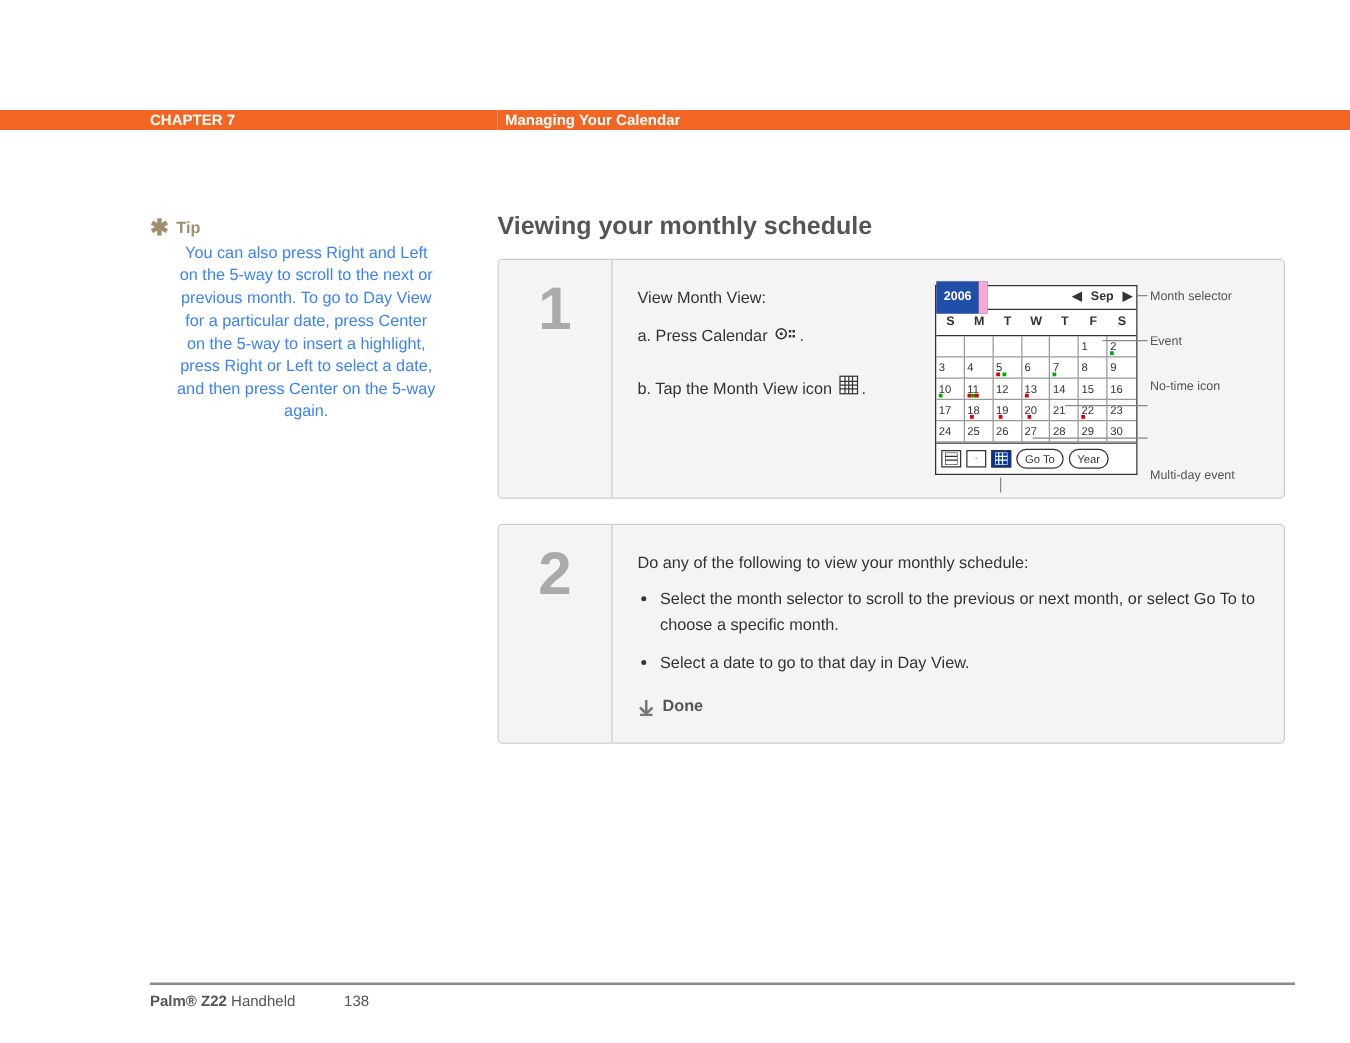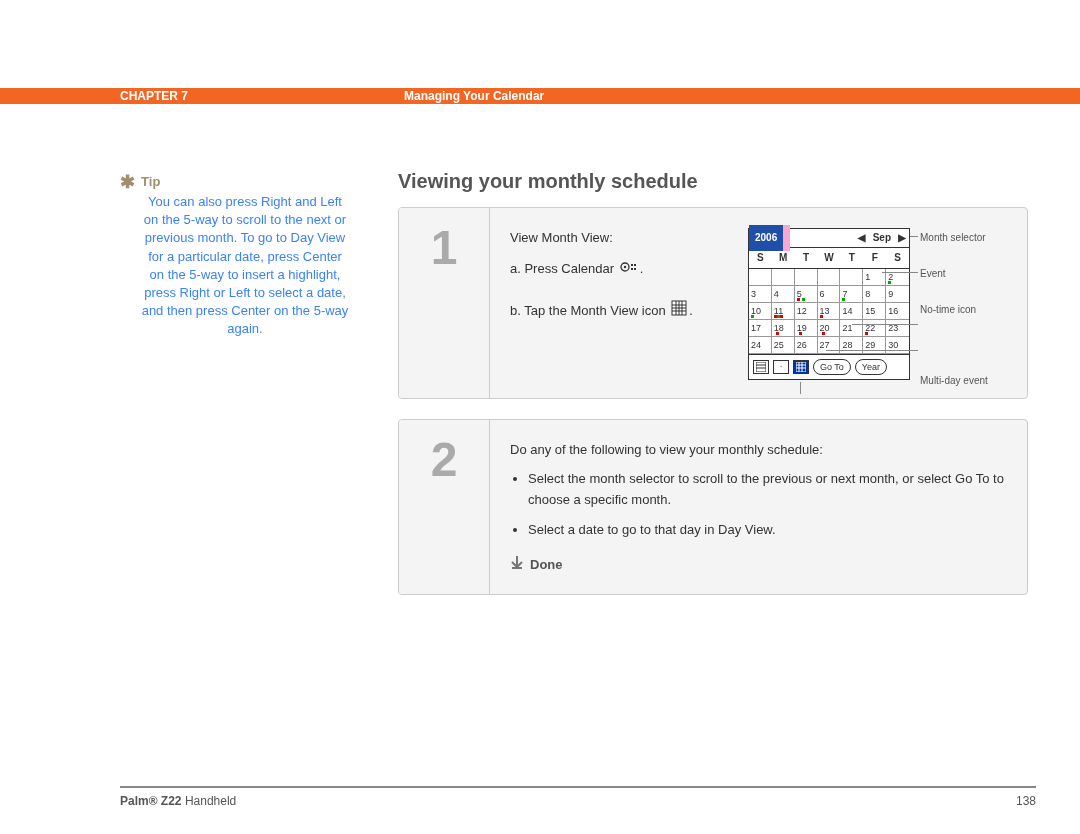--- a/index.html
+++ b/index.html
@@ -35,23 +35,23 @@
 .cal-cell:nth-child(7n){border-right:none;}
 .cal-cell .dot{position:absolute;bottom:1px;width:3px;height:3px;}
 .cal-cell .dot.red{background:#d00;}
 .cal-cell .dot.green{background:#0a0;}
 .cal-footer{display:flex;align-items:center;gap:4px;padding:4px;border-top:1px solid #333;}
 .view-btn{width:16px;height:14px;background:#fff;border:1px solid #333;display:flex;align-items:center;justify-content:center;font-size:8px;line-height:1;box-sizing:border-box;}
 .view-btn.sel{background:#0033aa;color:#fff;}
 .pill-btn{border:1px solid #333;border-radius:8px;padding:0 6px;font-size:9px;line-height:14px;height:14px;background:#fff;cursor:pointer;}
 .labels{position:absolute;font-size:10px;color:#555;}
 .lbl-line{position:absolute;background:#888;height:1px;}
-.done-row{display:flex;gap:6px;font-weight:bold;color:#555;font-size:13px;margin-top:14px;}
+.done-row{display:flex;align-items:center;gap:6px;font-weight:bold;color:#555;font-size:13px;margin-top:14px;}
 .down-arrow{width:14px;height:14px;}
-.footer{position:absolute;left:120px;right:44px;top:786px;border-top:2px solid #888;padding-top:6px;display:flex;justify-content:space-between;font-size:12px;color:#555;gap:39px;}
+.footer{position:absolute;left:120px;right:44px;top:786px;border-top:2px solid #888;padding-top:6px;display:flex;justify-content:flex-start;font-size:12px;color:#555;gap:39px;}
 .footer .brand{font-weight:bold;}
 ul.bul{margin:8px 0 0 0;padding-left:18px;}
 ul.bul li{margin-bottom:10px;}
 </style>
 </head>
 <body>
 
 <div class="page">
 
   <div class="chapter-bar">

